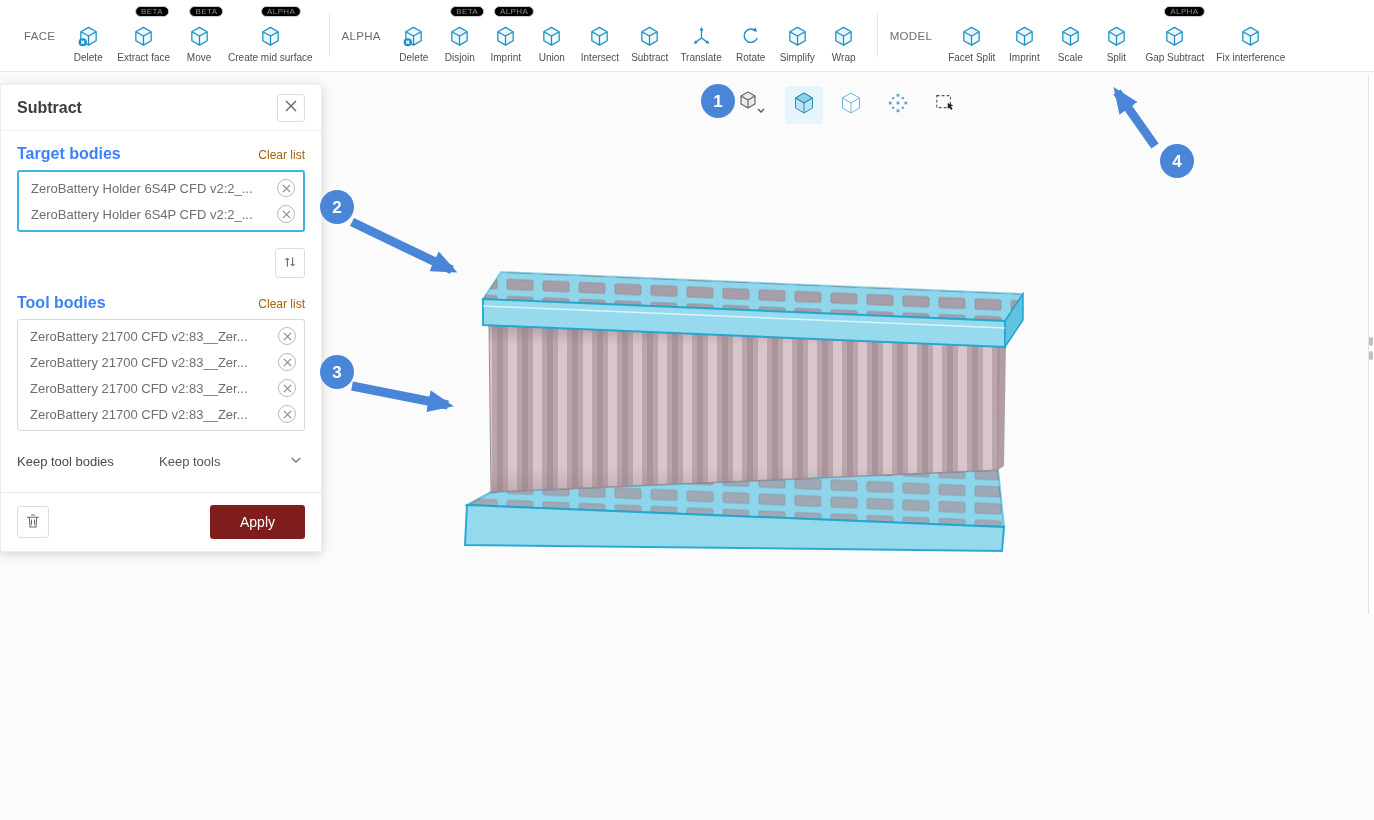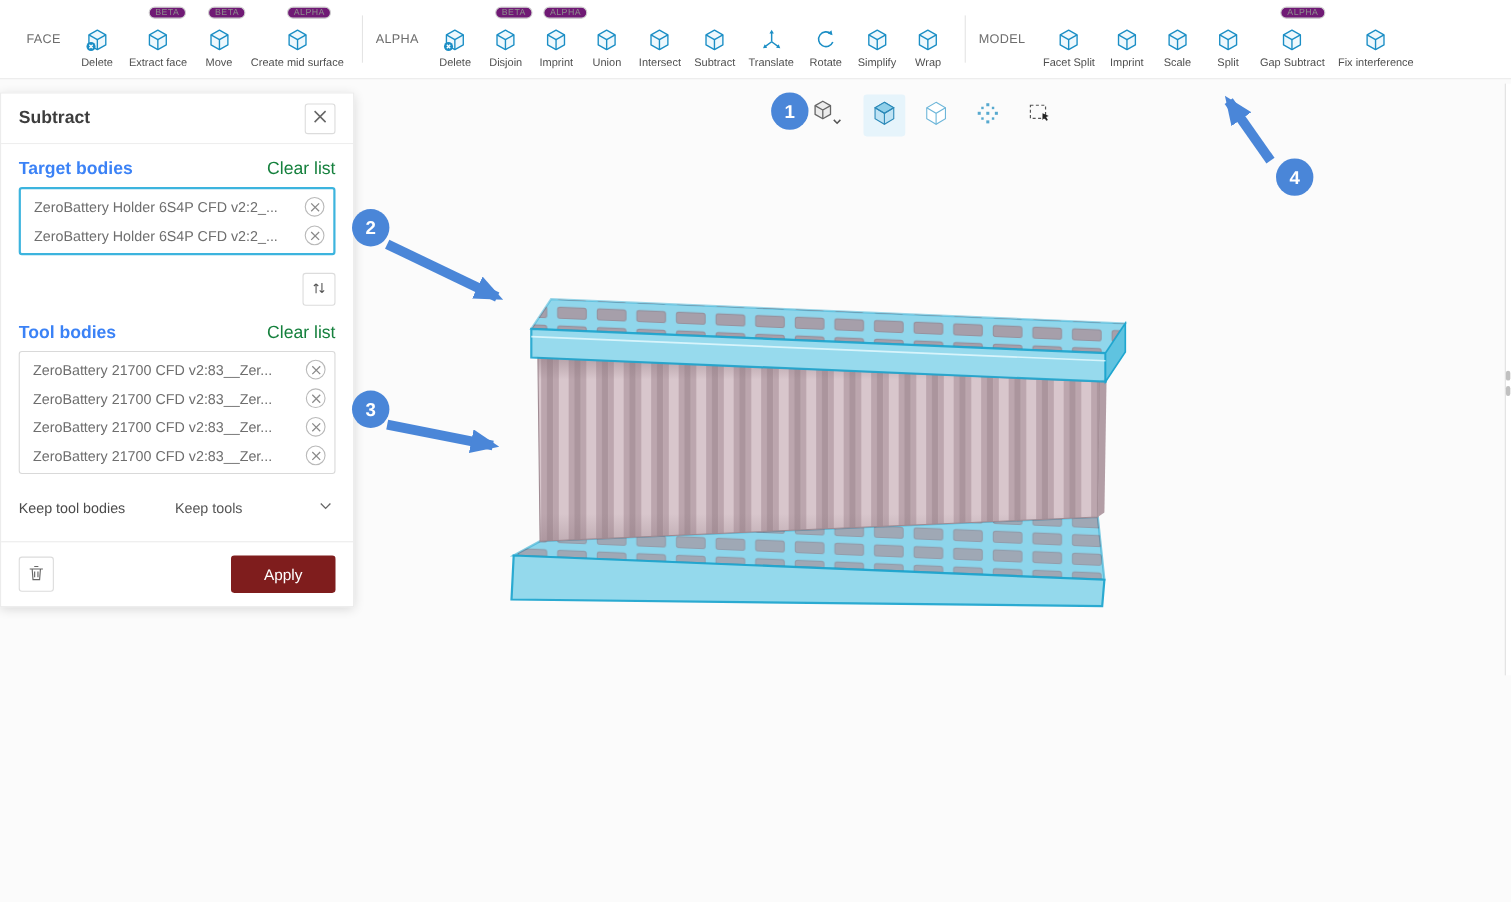--- a/index.html
+++ b/index.html
@@ -8,42 +8,42 @@
 
   
   .toolbar{position:absolute;top:0;left:0;width:1374px;height:72px;background:#fff;
     border-bottom:1px solid #ebebeb;display:flex;align-items:stretch;padding-left:22px;z-index:20;overflow:hidden}
   .tb-group{display:flex;align-items:stretch}
   .tb-group-label{align-self:center;font-size:11.5px;color:#6d6d6d;margin:0 10px 0 2px;letter-spacing:.3px;white-space:nowrap}
   .tb-items{display:flex}
   .tb-btn{position:relative;display:flex;flex-direction:column;align-items:center;justify-content:flex-end;
     padding:0 6px 8px;min-width:46px;cursor:pointer}
   .tb-badge{position:absolute;top:6px;left:55%;transform:translateX(-35%);font-size:8px;color:#8d8d8d;
-    border:1px solid #cfcfcf;border-radius:8px;padding:0 5px;background:#701a75;letter-spacing:.4px;white-space:nowrap}
+    border:1px solid #cfcfcf;border-radius:8px;padding:0 5px;background:#000000;letter-spacing:.4px;white-space:nowrap}
   .tb-icon{height:24px;display:flex;align-items:center;margin-bottom:4px}
   .tb-label{font-size:10px;color:#4f4f4f;white-space:nowrap}
   .tb-sep{width:1px;background:#e4e4e4;margin:14px 10px}
 
   
   .canvas{position:absolute;top:72px;left:0;right:0;bottom:0;background:#fbfbfb}
   .model-svg{position:absolute;left:0;top:0;z-index:1}
   .overlay{position:absolute;left:0;top:0;z-index:50;pointer-events:none}
   .ann-text{fill:#fff;font-size:17px;font-weight:bold;text-anchor:middle}
 
   
   .panel{position:absolute;left:0;top:84px;width:322px;background:#fff;
     box-shadow:0 2px 10px rgba(0,0,0,.16);border:1px solid #ececec;z-index:10}
   .panel-header{display:flex;align-items:center;height:46px;padding:0 16px;border-bottom:1px solid #eee}
   .panel-title{flex:1;font-size:16px;font-weight:700;color:#3d3d3d}
   .icon-btn{width:28px;height:28px;border:1px solid #dcdcdc;border-radius:3px;background:#fff;
     display:flex;align-items:center;justify-content:center;cursor:pointer}
   .panel-body{padding:14px 16px 4px}
   .sect-head{display:flex;justify-content:space-between;align-items:baseline;margin-bottom:7px}
   .sect-label{font-size:16px;font-weight:700;color:#3b82f6}
-  .link{font-size:16px;color:#15803d;cursor:pointer}
+  .link{font-size:12px;color:#a16207;cursor:pointer}
   .list-box{border-radius:3px;padding:3px 4px;margin-bottom:16px;background:#fff}
   .list-box.active{border:2px solid #3cb4de}
   .list-box.plain{border:1px solid #d9d9d9}
   .body-row{display:flex;align-items:center;height:26px;padding:0 4px 0 8px}
   .body-row-text{flex:1;font-size:13px;color:#6e6e6e;white-space:nowrap;overflow:hidden;text-overflow:ellipsis}
   .row-remove{width:18px;height:18px;border:1px solid #b9b9b9;border-radius:50%;background:#fff;
     display:flex;align-items:center;justify-content:center;cursor:pointer;margin-left:8px;flex:none}
   .swap-row{display:flex;justify-content:flex-end;margin:10px 0 16px}
   .swap-btn{width:30px;height:30px}
   .keep-row{display:flex;align-items:center;justify-content:space-between;margin:18px 0 14px}

